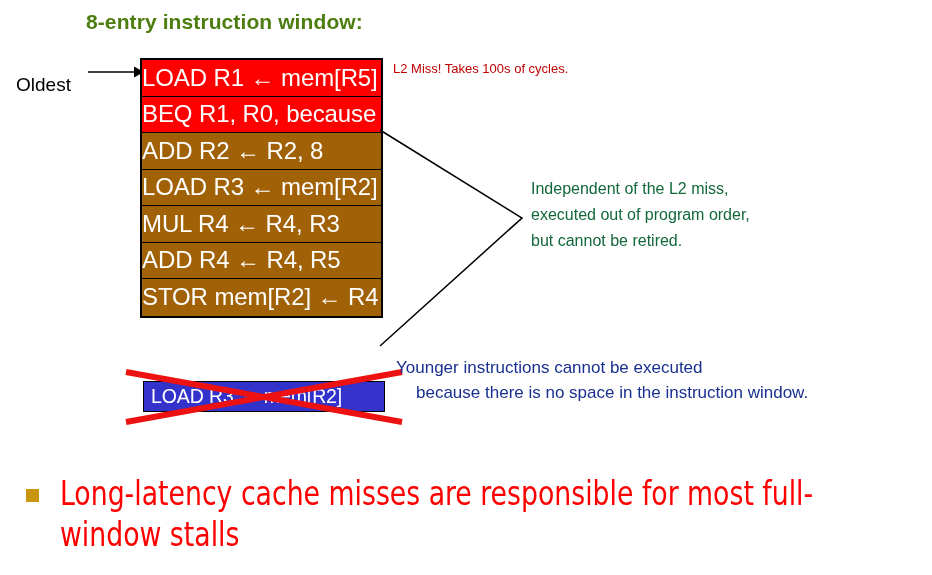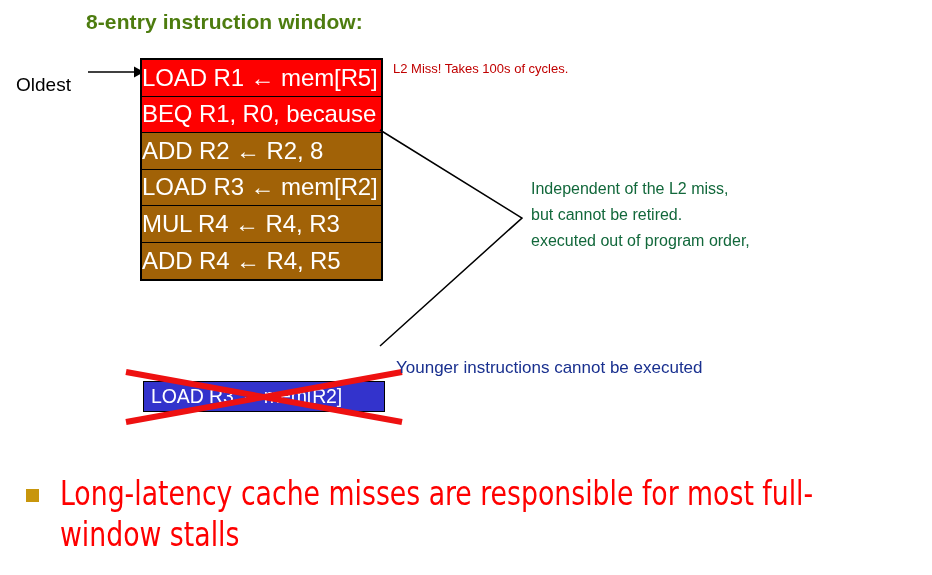--- a/index.html
+++ b/index.html
@@ -190,42 +190,44 @@
     <polygon points="46,4.5 56,10 46,15.5" fill="#000000"></polygon>
   </svg>
 
   <div id="instruction-window">
       <div class="iw-row miss">LOAD R1 ← mem[R5]</div>
       <div class="iw-row miss">BEQ R1, R0, because</div>
       <div class="iw-row indep">ADD R2 ← R2, 8</div>
       <div class="iw-row indep">LOAD R3 ← mem[R2]</div>
       <div class="iw-row indep">MUL R4 ← R4, R3</div>
       <div class="iw-row indep">ADD R4 ← R4, R5</div>
+      <div class="iw-row indep">STOR mem[R2] ← R4</div>
     </div>
 
   <div id="l2-miss-note">L2 Miss! Takes 100s of cycles.</div>
 
   <svg id="indep-bracket" viewBox="0 0 150 220">
     <polyline points="2,2 144,90 2,218" fill="none" stroke="#000000" stroke-width="1.5"></polyline>
   </svg>
 
   <div id="indep-note">
     <div>Independent of the L2 miss,</div>
+    <div>executed out of program order,</div>
     <div>but cannot be retired.</div>
-    <div>executed out of program order,</div>
   </div>
 
   <div id="younger-instruction">LOAD R3 ← mem[R2]</div>
   <svg id="younger-cross" viewBox="0 0 284 58">
     <line x1="4" y1="4" x2="280" y2="54" stroke="#ee1111" stroke-width="6"></line>
     <line x1="4" y1="54" x2="280" y2="4" stroke="#ee1111" stroke-width="6"></line>
   </svg>
 
   <div id="younger-note">
     <div>Younger instructions cannot be executed</div>
+    <div class="indent">because there is no space in the instruction window.</div>
   </div>
 
 
   <div id="bottom-bullet">
     <div id="bullet-marker"></div>
     <div id="bullet-text">Long-latency cache misses are responsible for most full-window stalls</div>
   </div>
 
 </div>
 

